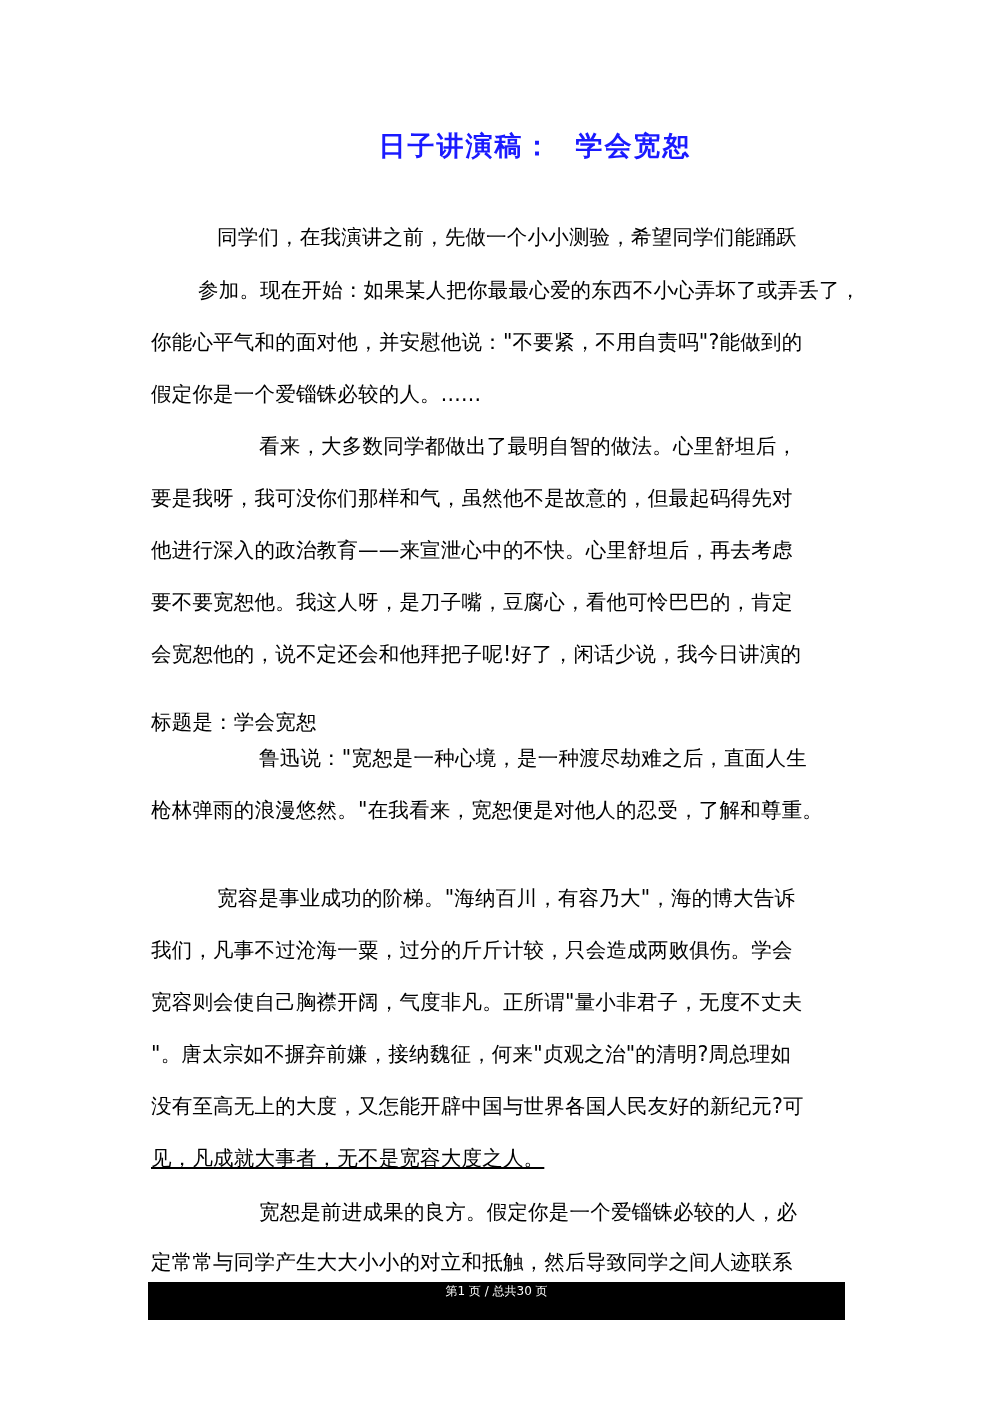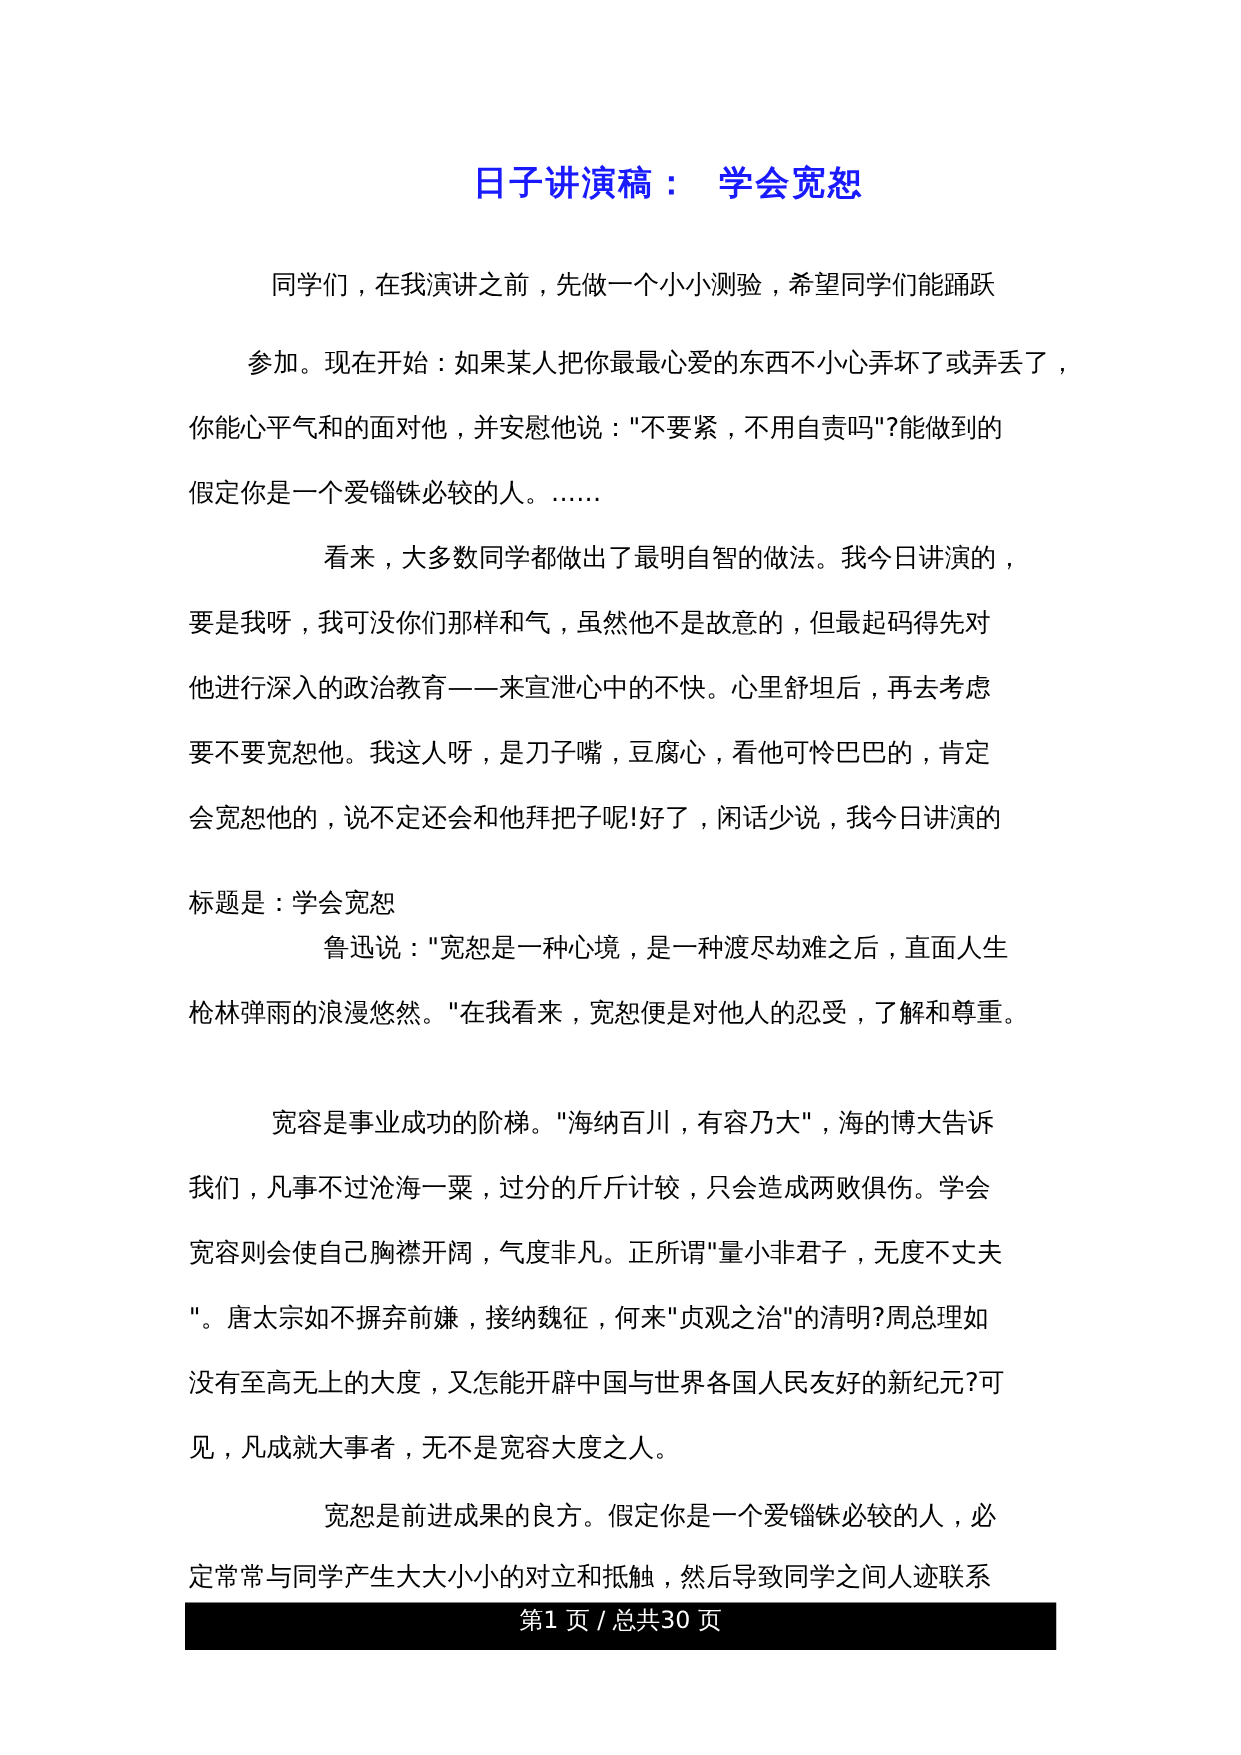--- a/index.html
+++ b/index.html
@@ -48,50 +48,50 @@
       width: 697px;
       height: 38px;
       background: #000000;
     }
     .footer-text {
       position: absolute;
       top: 1283px;
       left: 148px;
       width: 697px;
       text-align: center;
-      font-size: 19px;
+      font-size: 12px;
       color: #ffffff;
       white-space: pre;
       font-family: "DejaVu Sans", sans-serif;
     }
   </style>
 </head>
 <body>
 
 <div class="page">
   <div class="title">日子讲演稿：  学会宽恕</div>
 
   <div id="lines">
-      <div class="line" style="top: 215px; left: 217px;">同学们，在我演讲之前，先做一个小小测验，希望同学们能踊跃</div>
+      <div class="line" style="top: 225px; left: 217px;">同学们，在我演讲之前，先做一个小小测验，希望同学们能踊跃</div>
       <div class="line" style="top: 278px; left: 151px; margin-left: 47px;">参加。现在开始：如果某人把你最最心爱的东西不小心弄坏了或弄丢了，</div>
       <div class="line" style="top: 330px; left: 151px;">你能心平气和的面对他，并安慰他说："不要紧，不用自责吗"?能做到的</div>
       <div class="line" style="top: 382px; left: 151px;">假定你是一个爱锱铢必较的人。......</div>
-      <div class="line" style="top: 434px; left: 259px;">看来，大多数同学都做出了最明自智的做法。我今日讲演的，</div>
+      <div class="line" style="top: 434px; left: 259px;">看来，大多数同学都做出了最明自智的做法。心里舒坦后，</div>
       <div class="line" style="top: 486px; left: 151px;">要是我呀，我可没你们那样和气，虽然他不是故意的，但最起码得先对</div>
       <div class="line" style="top: 538px; left: 151px;">他进行深入的政治教育——来宣泄心中的不快。心里舒坦后，再去考虑</div>
       <div class="line" style="top: 590px; left: 151px;">要不要宽恕他。我这人呀，是刀子嘴，豆腐心，看他可怜巴巴的，肯定</div>
       <div class="line" style="top: 642px; left: 151px;">会宽恕他的，说不定还会和他拜把子呢!好了，闲话少说，我今日讲演的</div>
       <div class="line" style="top: 710px; left: 151px;">标题是：学会宽恕</div>
       <div class="line" style="top: 746px; left: 259px;">鲁迅说："宽恕是一种心境，是一种渡尽劫难之后，直面人生</div>
       <div class="line" style="top: 798px; left: 151px;">枪林弹雨的浪漫悠然。"在我看来，宽恕便是对他人的忍受，了解和尊重。</div>
       <div class="line" style="top: 886px; left: 217px;">宽容是事业成功的阶梯。"海纳百川，有容乃大"，海的博大告诉</div>
       <div class="line" style="top: 938px; left: 151px;">我们，凡事不过沧海一粟，过分的斤斤计较，只会造成两败俱伤。学会</div>
       <div class="line" style="top: 990px; left: 151px;">宽容则会使自己胸襟开阔，气度非凡。正所谓"量小非君子，无度不丈夫</div>
       <div class="line" style="top: 1042px; left: 151px;">"。唐太宗如不摒弃前嫌，接纳魏征，何来"贞观之治"的清明?周总理如</div>
       <div class="line" style="top: 1094px; left: 151px;">没有至高无上的大度，又怎能开辟中国与世界各国人民友好的新纪元?可</div>
-      <div class="line" style="top: 1146px; left: 151px;">见，凡成就大事者，无不是宽容大度之人。</div>
+      <div class="line" style="top: 1146px; left: 151px; text-decoration: underline;">见，凡成就大事者，无不是宽容大度之人。</div>
       <div class="line" style="top: 1200px; left: 259px;">宽恕是前进成果的良方。假定你是一个爱锱铢必较的人，必</div>
       <div class="line" style="top: 1252px; left: 151px; font-family: Liberation Mono, monospace;">定常常与同学产生大大小小的对立和抵触，然后导致同学之间人迹联系</div>
     </div>
 
   <div class="footer-bar"></div>
   <div class="footer-text">第1 页 / 总共30 页</div>
 </div>
 
 </body></html>

